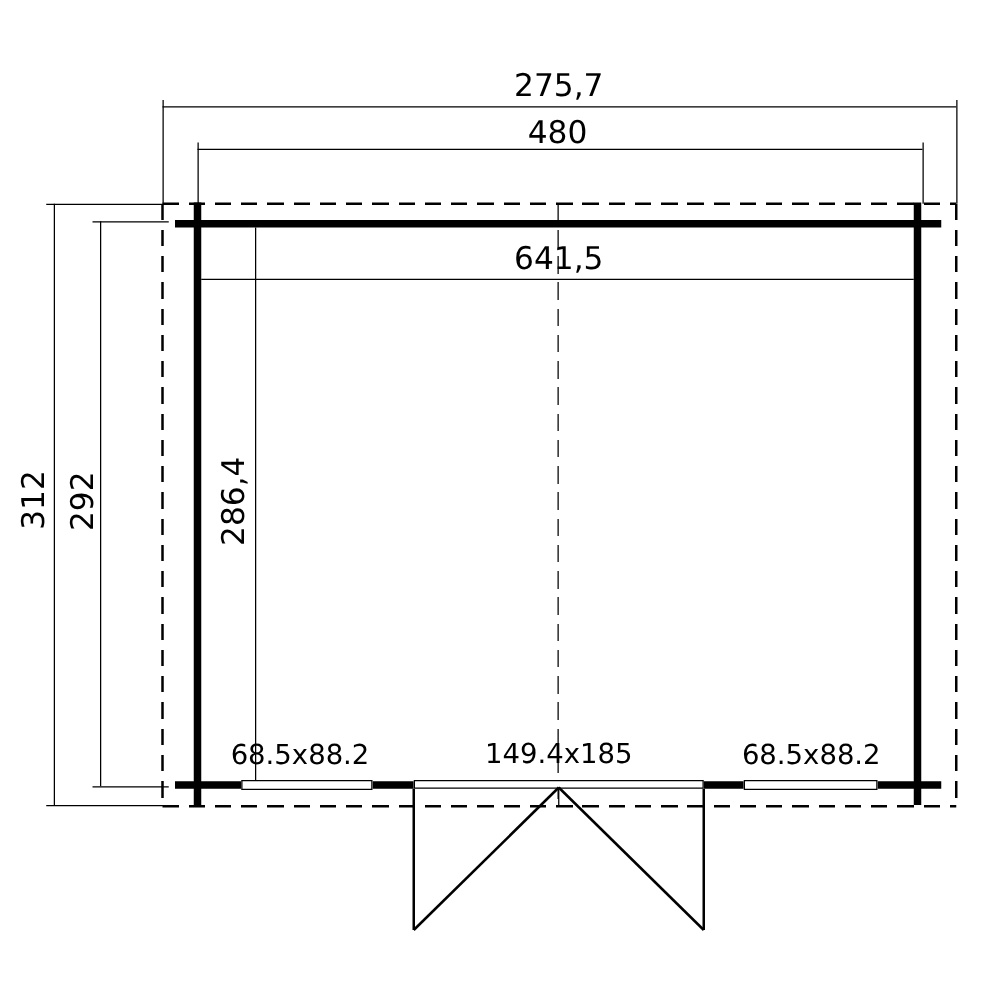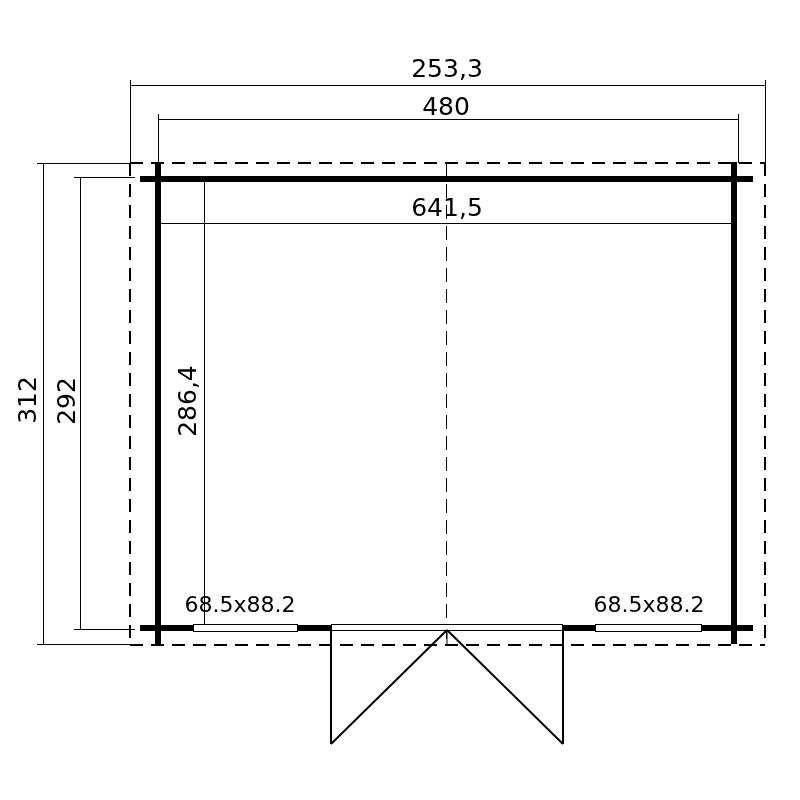--- a/index.html
+++ b/index.html
@@ -75,23 +75,24 @@
   <div class="ln" style="left:37px; top:644px; width:103px; height:1px;"></div>
 
   <div class="ln" style="left:80px; top:177px; width:1px; height:452px;"></div>
   <div class="ln" style="left:74px; top:177px; width:61px; height:1px;"></div>
   <div class="ln" style="left:74px; top:629px; width:61px; height:1px;"></div>
 
   <div class="ln" style="left:161px; top:223px; width:570px; height:1px;"></div>
 
   <div class="ln" style="left:204px; top:182px; width:1px; height:442px;"></div>
 
-  <div class="lbl" style="left:447px; top:68px;">253,3</div>
+  <div class="lbl" style="left:447px; top:68px;">275,7</div>
   <div class="lbl" style="left:446px; top:106px;">480</div>
   <div class="lbl" style="left:447px; top:207px;">641,5</div>
   <div class="lbl lblV" style="left:27px;  top:400px;">312</div>
   <div class="lbl lblV" style="left:66px;  top:401px;">292</div>
   <div class="lbl lblV" style="left:187px; top:401px;">286,4</div>
 
   <div class="lbl lblSm" style="left:240px; top:605px;">68.5x88.2</div>
+  <div class="lbl lblSm" style="left:447px; top:604px;">149.4x185</div>
   <div class="lbl lblSm" style="left:649px; top:605px;">68.5x88.2</div>
 
 </div>
 
 </body></html>

